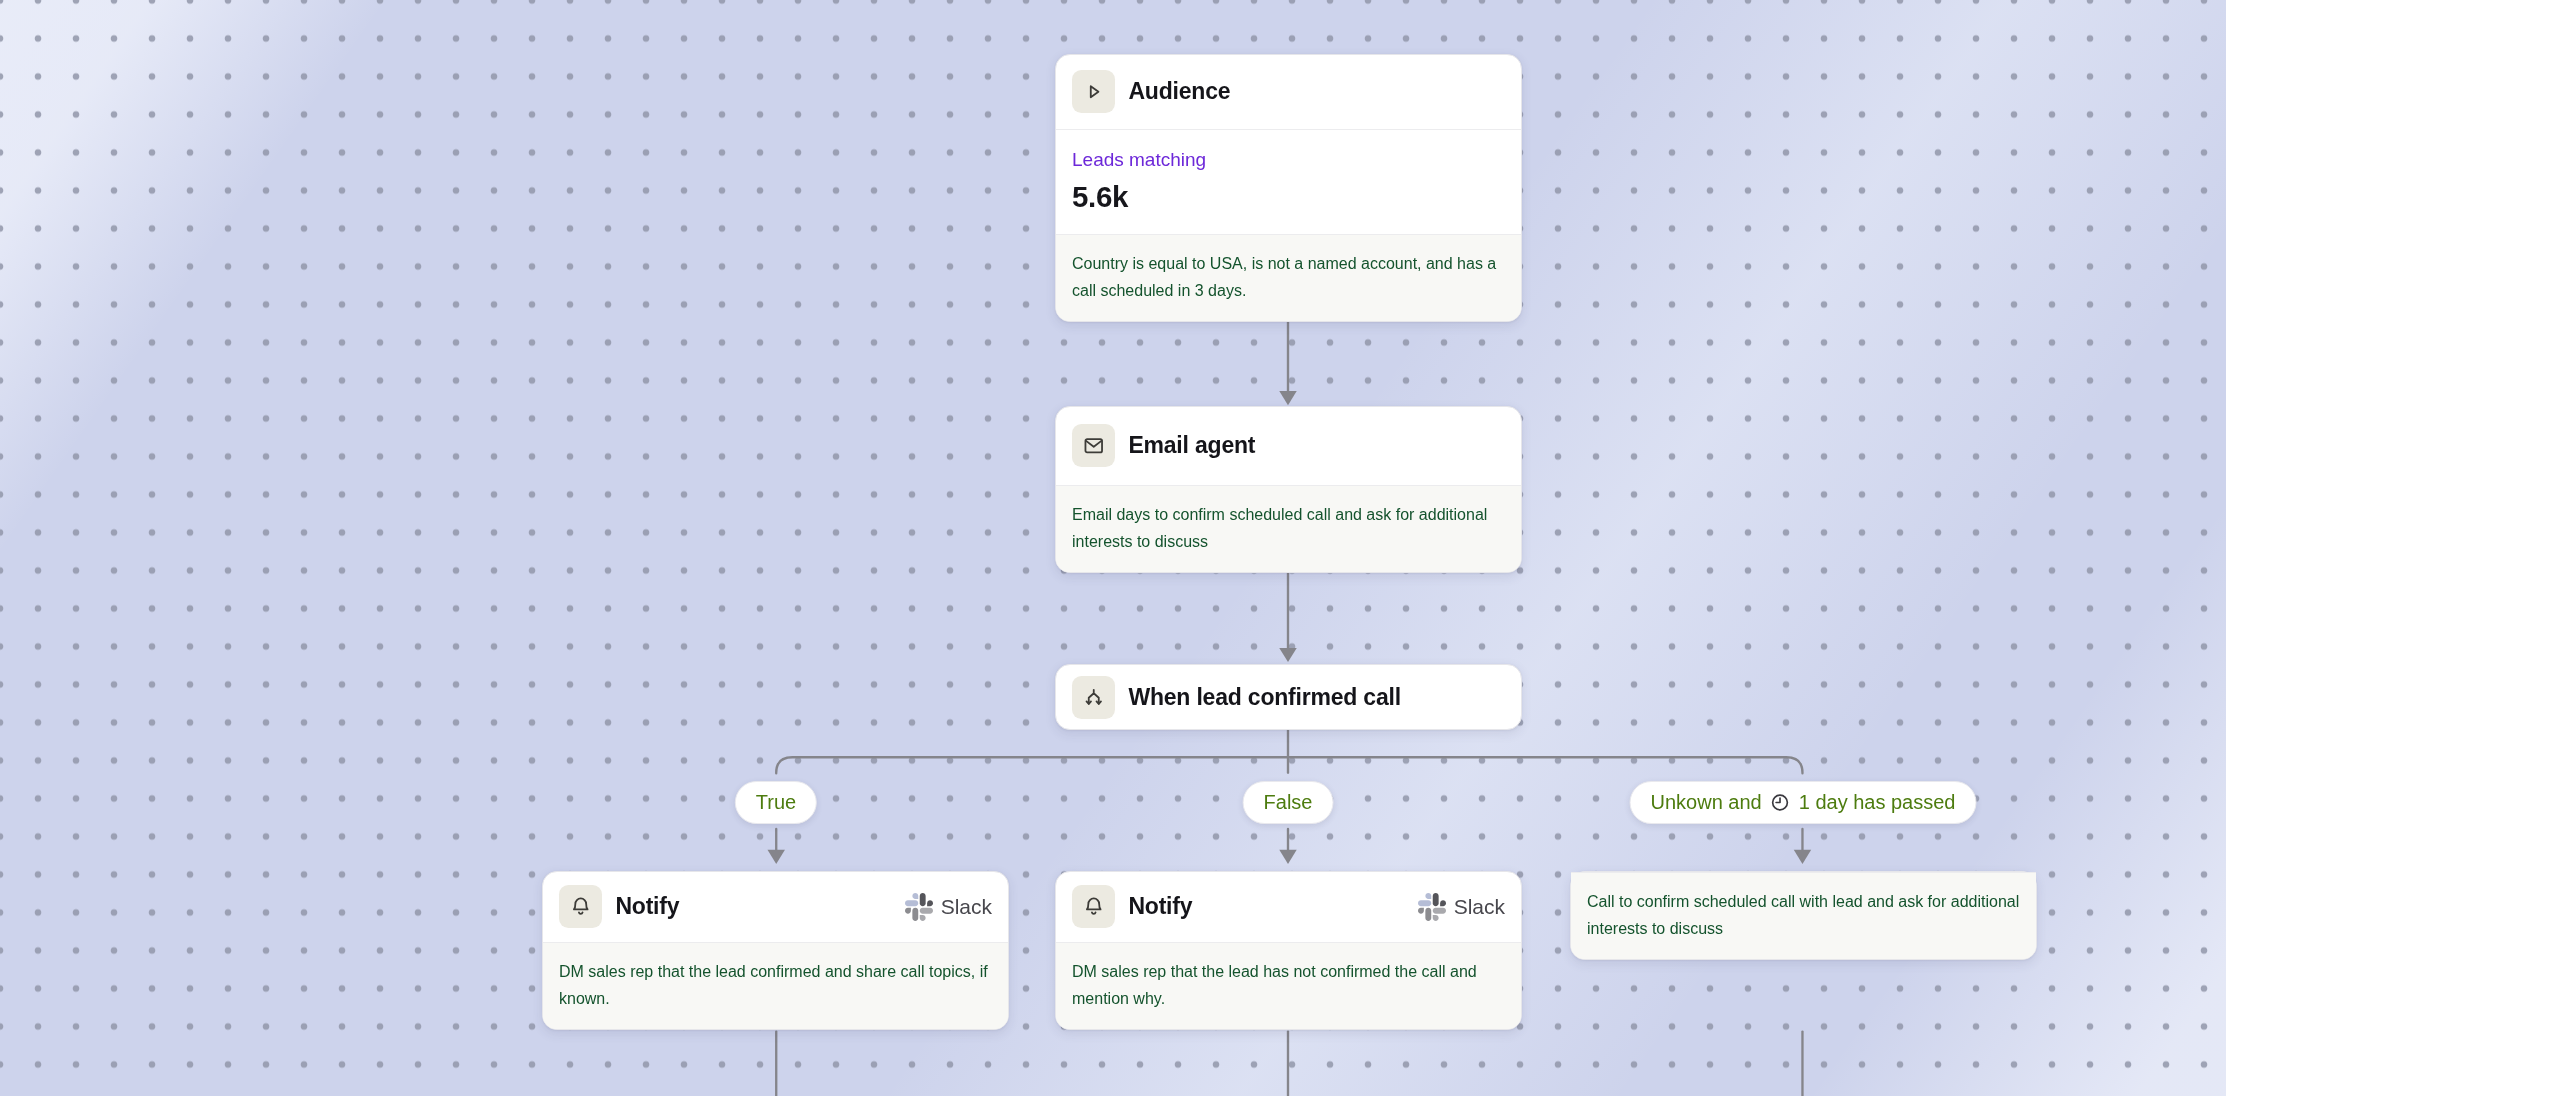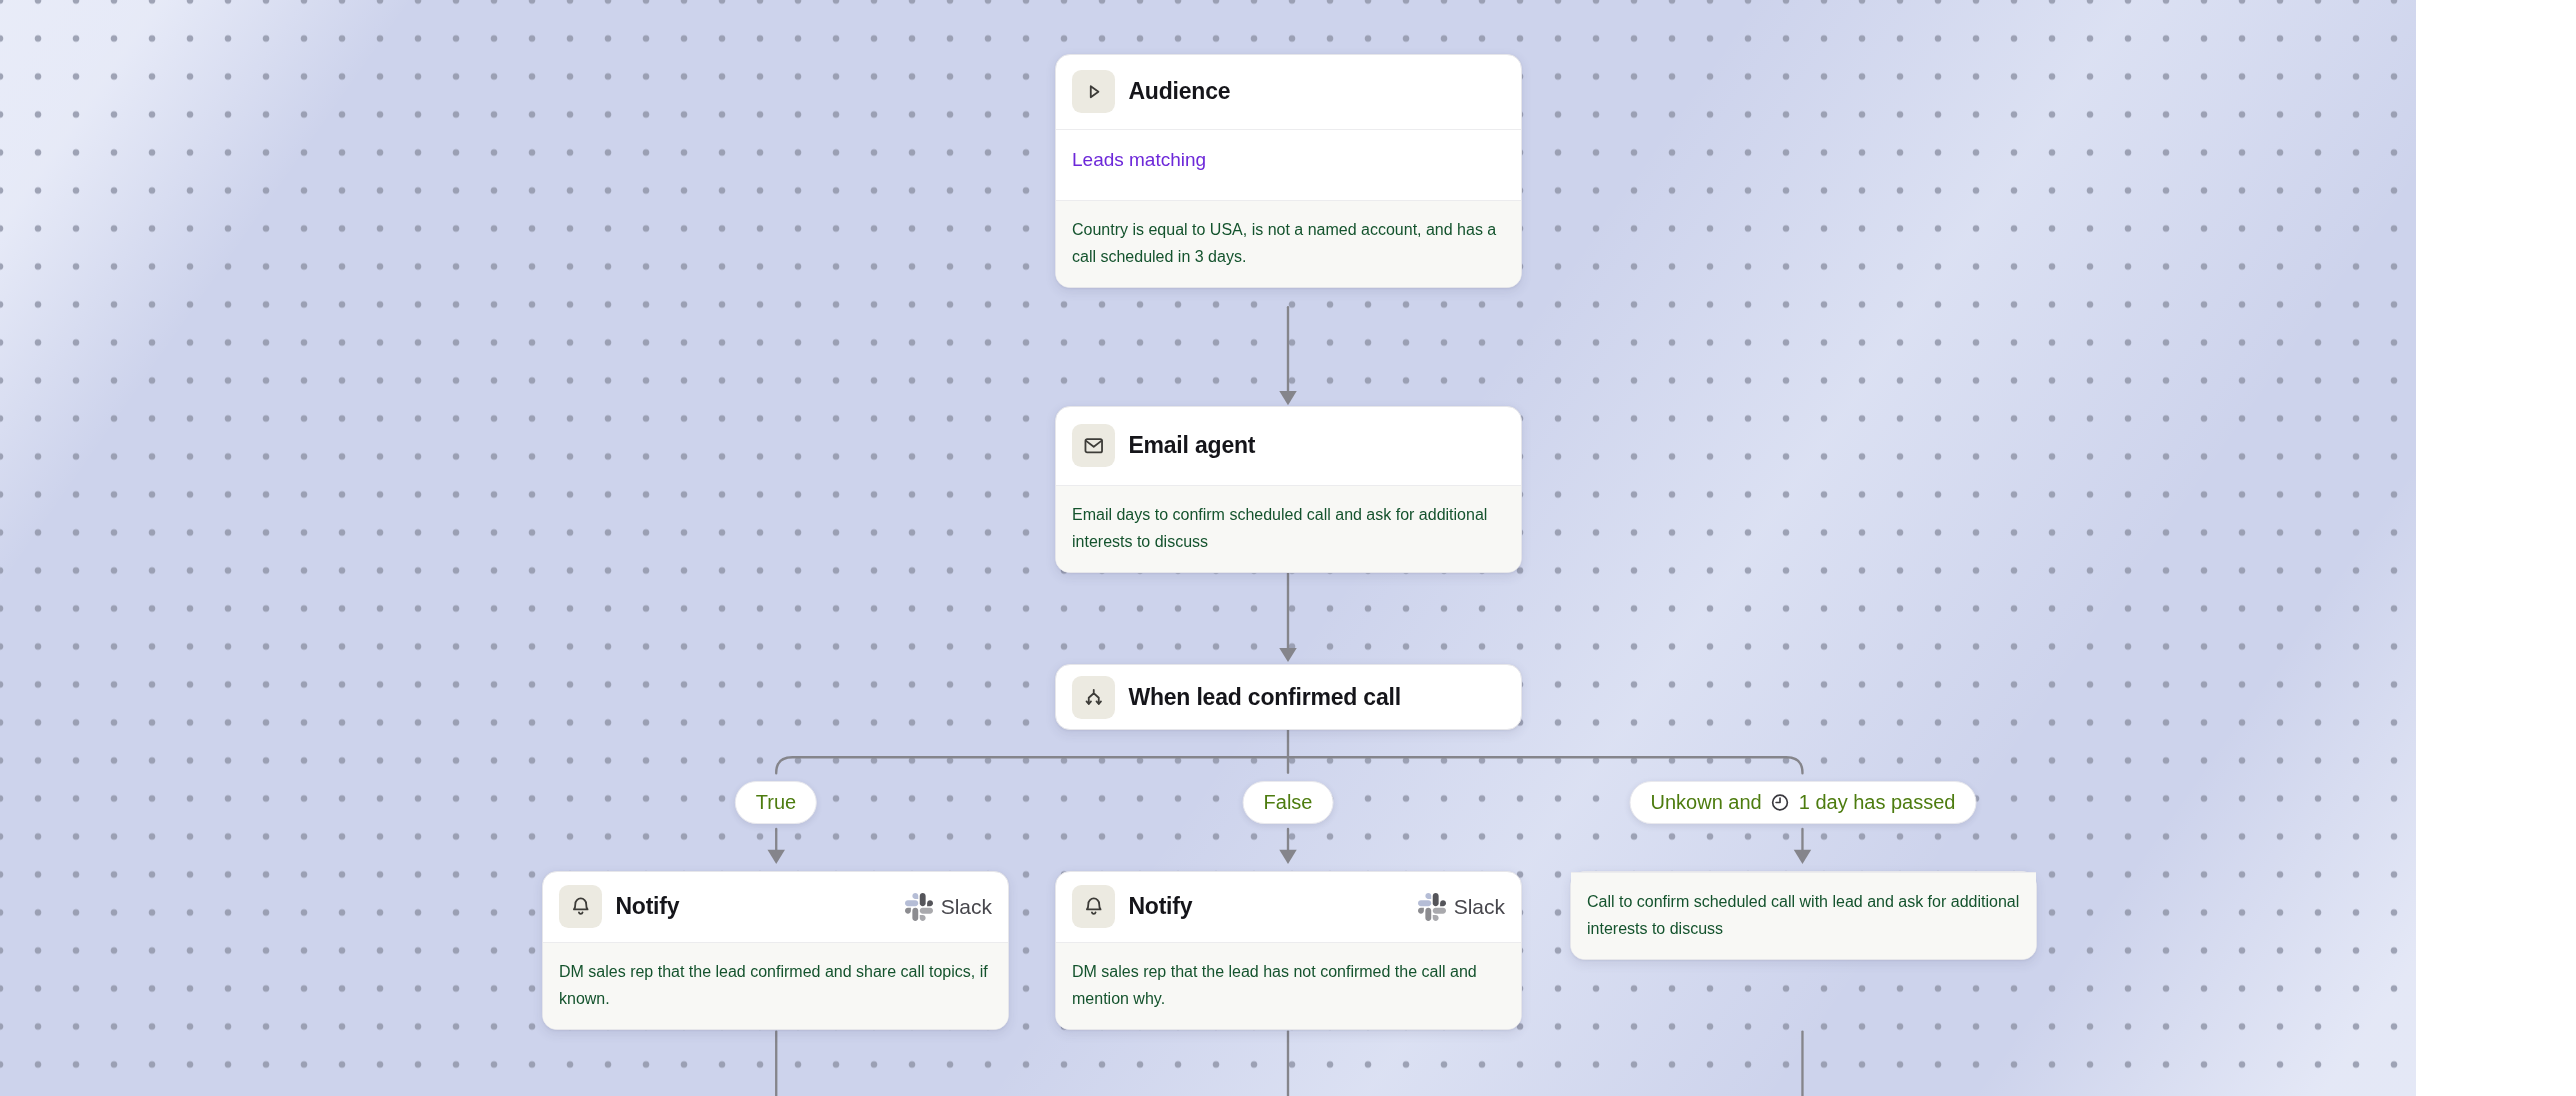--- a/index.html
+++ b/index.html
@@ -1,20 +1,20 @@
 <!DOCTYPE html>
 <html style="--canvas-bg: #cdd3ec; --dot-color: #9297aa; --card-bg: #ffffff; --card-section-bg: #f8f8f5; --icon-tile-bg: #eceae1; --connector: #85858b;font-size:10.7px"><head>
 <meta charset="utf-8">
 <style>
   * { margin:0; padding:0; box-sizing:border-box; }
   html,body { width:2576px; height:1096px; overflow:hidden; }
   body { font-family:"Liberation Sans","DejaVu Sans",sans-serif; }
 
   .canvas {
-    position:relative; width:2416px; height:1096px;
+    position:relative; width:2226px; height:1096px;
     background-color:var(--canvas-bg,#cdd3ec);
     background-image:
       radial-gradient(circle, rgba(146,151,170,.85) 3px, rgba(146,151,170,0) 3.7px),
       linear-gradient(125deg, rgba(247,249,255,.65) 0%, rgba(247,249,255,.6) 5%, rgba(247,249,255,0) 13%),
       linear-gradient(125deg, transparent 55%, rgba(241,245,253,.4) 67%, transparent 80%),
       linear-gradient(125deg, transparent 86%, rgba(247,249,255,.55) 97%);
     background-size:38px 38px, 100% 100%, 100% 100%, 100% 100%;
     background-position:19px 19.5px, 0 0, 0 0, 0 0;
     background-repeat:repeat, no-repeat, no-repeat, no-repeat;
   }
@@ -102,20 +102,21 @@
       <span class="icon-tile">
         <svg viewBox="0 0 24 24">
             <path d="M9.2 6.8 L16.4 12 L9.2 17.2 Z"></path>
           </svg>
       </span>
       <span class="card-title">Audience</span>
     </div>
     <div class="divider"></div>
     <div class="stats">
       <div class="stat-label">Leads matching</div>
+      <div class="stat-value">5.6k</div>
     </div>
     <div class="divider"></div>
     <div class="card-body">Country is equal to USA, is not a named account, and has a call scheduled in 3 days.</div>
   </div>
 
   <div class="card" style="left:1055px; top:406px;">
     <div class="card-header mid">
       <span class="icon-tile">
         <svg viewBox="0 0 24 24">
             <rect x="4.2" y="5.8" width="15.6" height="12.4" rx="1.6"></rect>

